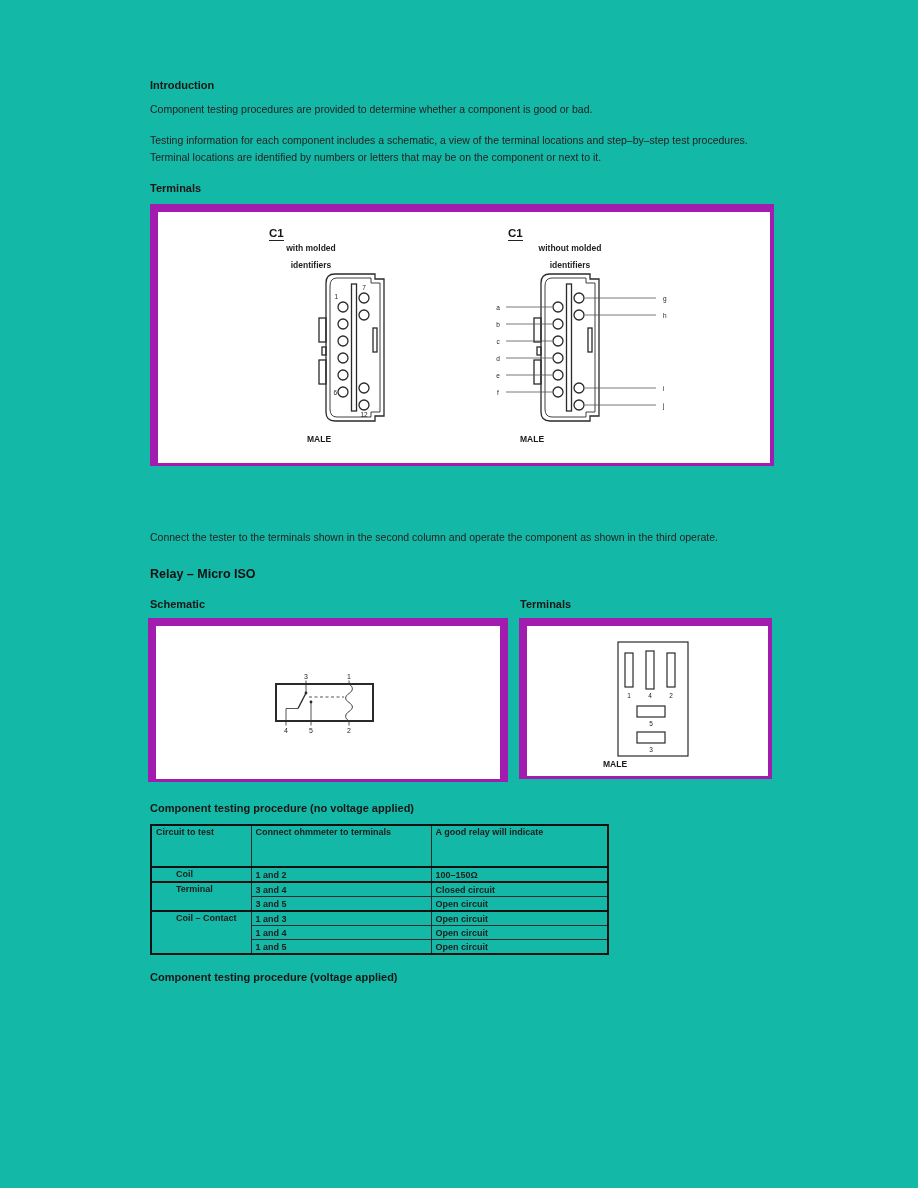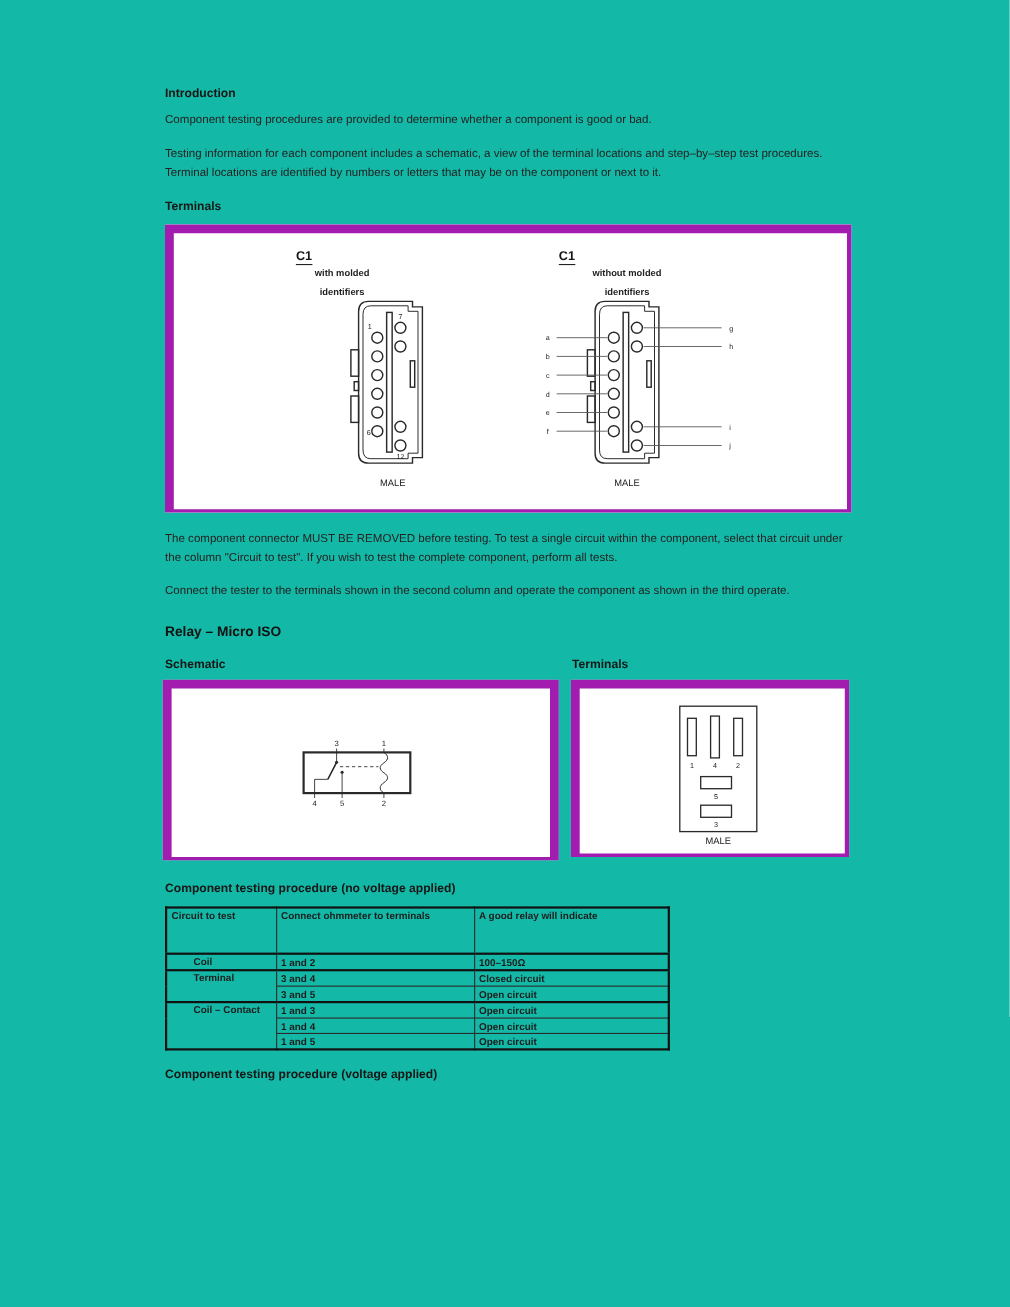--- a/index.html
+++ b/index.html
@@ -9,21 +9,21 @@
   }
   .abs { position:absolute; }
   .h-sub  { font-size:11px; font-weight:bold; color:#161616; }
   .h-main { font-size:12.5px; font-weight:bold; color:#111; }
   .body-text { font-size:10.5px; line-height:16.5px; color:#222; }
   .box { position:absolute; border:8px solid #a21caf; background:#fff; }
   .box-thick-r { border-right-width:4px; border-bottom-width:3px; }
   .c1 { font-size:11.5px; font-weight:bold; color:#161616;
         border-bottom:1.5px solid #222; padding-bottom:1px; }
   .sub { font-size:8.5px; font-weight:bold; color:#222; text-align:center; width:130px; }
-  .male { font-size:8.5px; font-weight:normal; color:#1a1a1a; text-align:center; width:100px; }
+  .male { font-size:8.5px; font-weight:bold; color:#1a1a1a; text-align:left; width:100px; }
   svg text { font-family:"Liberation Sans", sans-serif; fill:#222; }
   table.test { position:absolute; left:150px; top:824px; border-collapse:collapse;
                border:2px solid #111; table-layout:fixed; }
   table.test th, table.test td { border:1px solid #2a2a2a; padding:1px 4px;
                font-size:9px; color:#1d1d1d; text-align:left; overflow:hidden; white-space:nowrap;font-weight:bold; }
   table.test th { height:38px; vertical-align:top; font-weight:bold; border-bottom:2px solid #111; }
   table.test td { height:11px; vertical-align:middle; }
   table.test td.c1col { font-weight:bold; vertical-align:top;padding-left:24px; }
   table.test tr.sect td { border-top:2px solid #111; }
 </style>
@@ -118,21 +118,20 @@
         <text x="12" y="126.5" text-anchor="middle">f</text>
         <text x="177" y="32.5" text-anchor="start">g</text>
         <text x="177" y="49.5" text-anchor="start">h</text>
         <text x="177" y="122.5" text-anchor="start">i</text>
         <text x="177" y="139.5" text-anchor="start">j</text>
       </g>
     </svg>
     <div class="abs male" style="left:362px; top:222px;">MALE</div>
   </div>
 
-  <div class="abs body-text" style="left:150px; top:482px; width:628px;">The component connector MUST BE REMOVED before testing. To test a single circuit within the component, select that circuit under the column "Circuit to test". If you wish to test the complete component, perform all tests.</div>
   <div class="abs body-text" style="left:150px; top:529px; width:640px;">Connect the tester to the terminals shown in the second column and operate the component as shown in the third operate.</div>
 
   <div class="abs h-main" style="left:150px; top:567px;">Relay – Micro ISO</div>
   <div class="abs h-sub" style="left:150px; top:598px;">Schematic</div>
   <div class="abs h-sub" style="left:520px; top:598px;">Terminals</div>
 
   <div class="box" style="left:148px; top:618px; width:344px; height:153px; border-bottom-width:3px;">
     <svg class="abs" style="left:108px; top:44px;" width="120" height="75" viewBox="0 0 120 75">
       <g fill="none" stroke="#2a2a2a">
         <rect x="12" y="14" width="97" height="37" stroke-width="2"></rect>

